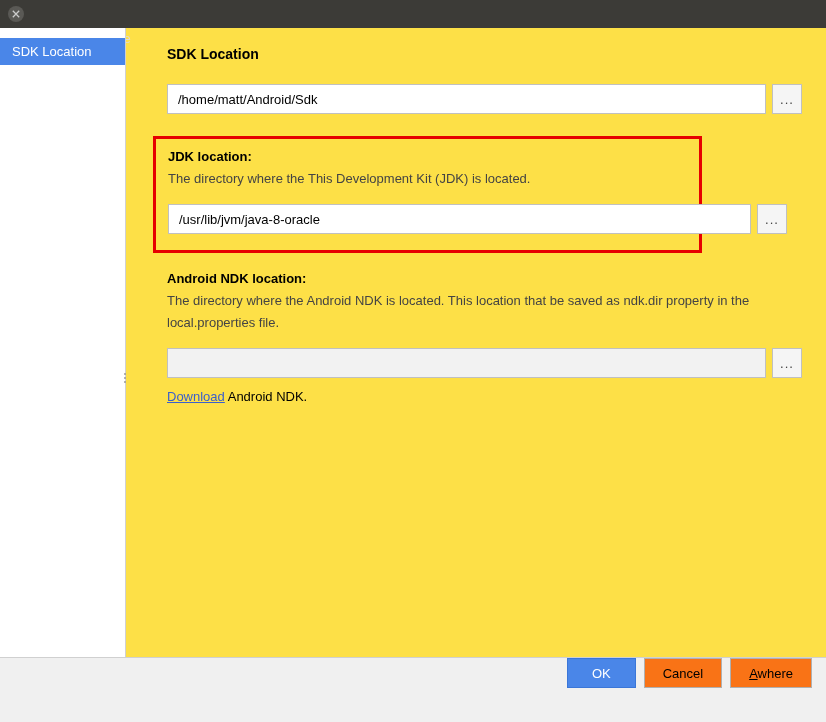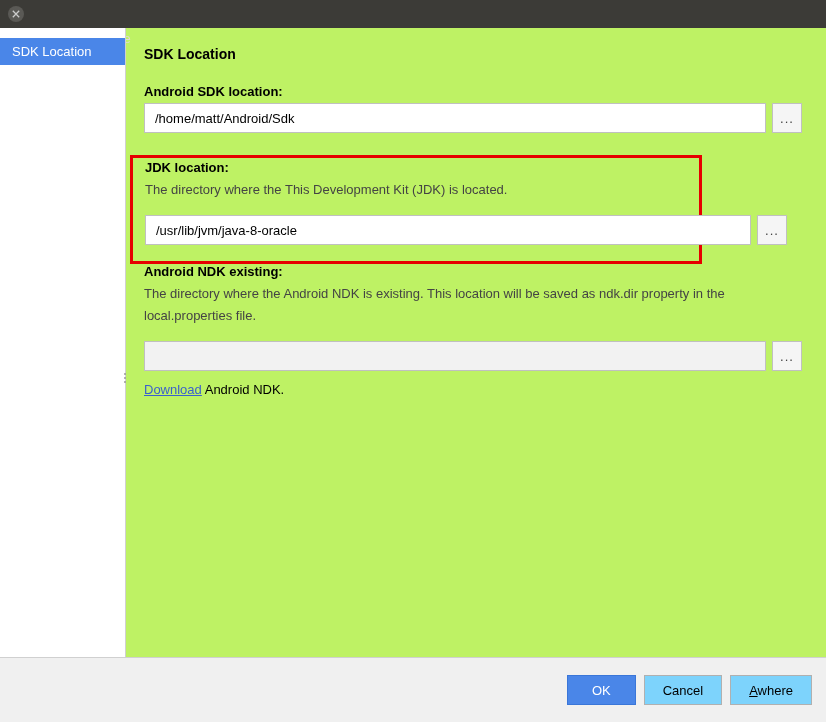--- a/index.html
+++ b/index.html
@@ -37,24 +37,25 @@
     .titlebar .close-btn svg {
       width: 8px;
       height: 8px;
     }
     .titlebar .title {
       font-size: 13px;
       color: #dfdbd2;
       margin-top: 48px;
     }
     .dialog-body {
-      background: #bef264;
+      background: #fde047;
       height: 630px;
       display: flex;
       border-bottom: 1px solid #d0d0d0;
+      gap: 23px;
     }
     .sidebar {
       width: 126px;
       background: #ffffff;
       border-right: 1px solid #d0d0d0;
       padding-top: 10px;
       position: relative;
     }
     .sidebar-item {
       padding: 6px 12px;
@@ -135,50 +136,51 @@
       cursor: pointer;
       font-size: 13px;
       display: flex;
       align-items: center;
       justify-content: center;
       letter-spacing: 1px;
       color: #444;
     }
     .highlight-box {
       border: 3px solid #e60000;
-      padding: 2px 12px 16px 12px;
+      padding: 10px 12px 16px 12px;
       margin-left: -14px;
       margin-right: 100px;
+      margin-bottom: 18px;
     }
     .highlight-box .input-row {
       margin-right: -100px;
     }
     .download-line {
       font-size: 13px;
       margin-top: 11px;
     }
     .download-link {
       color: #3a5fcd;
       text-decoration: underline;
       cursor: pointer;
     }
     .footer {
       background: #f0f0f0;
       height: 64px;
       display: flex;
-      align-items: center;
+      align-items: flex-start;
       justify-content: flex-end;
       padding: 0 14px;
       gap: 8px;
     }
     .btn {
       height: 30px;
       padding: 0 18px;
       border: 1px solid #b0b0b0;
-      background: #7dd3fc;
+      background: #f97316;
       font-size: 13px;
       cursor: pointer;
       font-family: inherit;
     }
     .btn.primary {
       background: #4a86e8;
       color: #ffffff;
       border: 1px solid #3a76d8;
       padding: 0 24px;
     }
@@ -207,39 +209,38 @@
       <span></span>
         <span></span>
         <span></span>
     </div>
   </div>
 
   <div class="main">
     <div class="section-title">SDK Location</div>
 
     <div class="field-group">
-      <div class="field-label">Android SDK location:</div>
       <div class="input-row">
         <input type="text" class="path-input" value="/home/matt/Android/Sdk" style="">
         <button class="browse-btn">...</button>
       </div>
     </div>
 
     <div class="highlight-box">
       <div class="field-label">JDK location:</div>
       <div class="field-desc">The directory where the This Development Kit (JDK) is located.</div>
       <div class="input-row">
         <input type="text" class="path-input" value="/usr/lib/jvm/java-8-oracle" style="">
         <button class="browse-btn">...</button>
       </div>
     </div>
 
     <div class="field-group">
-      <div class="field-label">Android NDK existing:</div>
-      <div class="field-desc">The directory where the Android NDK is existing. This location will be saved as ndk.dir property in the local.properties file.</div>
+      <div class="field-label">Android NDK location:</div>
+      <div class="field-desc">The directory where the Android NDK is located. This location that be saved as ndk.dir property in the local.properties file.</div>
       <div class="input-row">
         <input type="text" class="path-input disabled" disabled="" value="" style="">
         <button class="browse-btn">...</button>
       </div>
       <div class="download-line">
         <span class="download-link">Download</span><span> Android NDK.</span>
       </div>
     </div>
   </div>
 </div>

